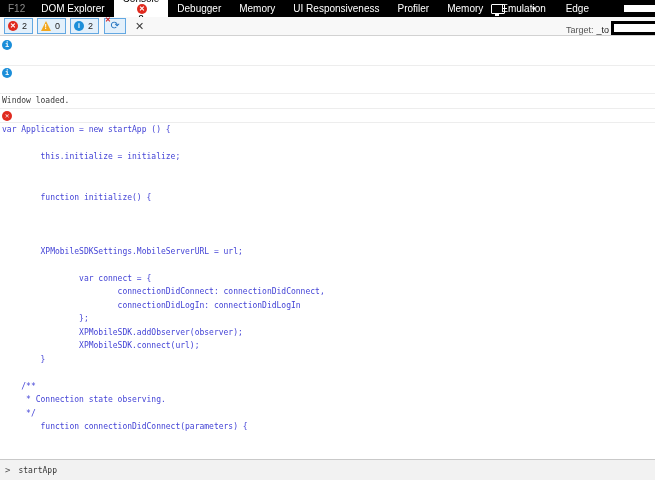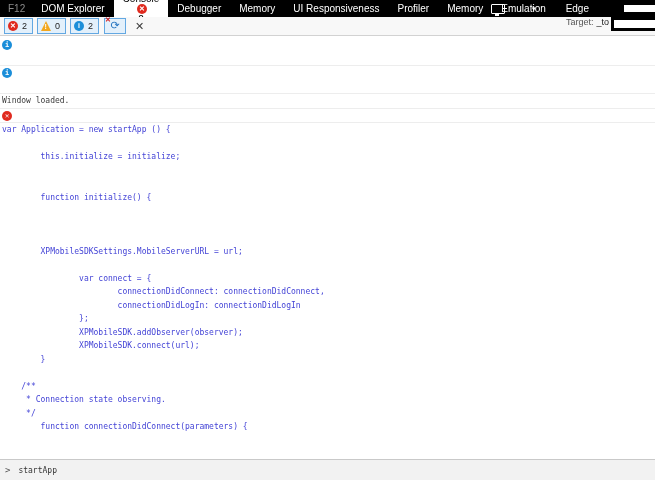--- a/index.html
+++ b/index.html
@@ -32,21 +32,21 @@
   .ico-info{background:#1b8ed9;}
   .tri{position:relative;width:0;height:0;border-left:5px solid transparent;border-right:5px solid transparent;
        border-bottom:10px solid #f2a71f;}
   .tri:after{content:"!";position:absolute;left:-1.5px;top:2px;color:#fff;font-size:7px;font-weight:bold;}
   .nav-btn{position:relative;width:20px;height:14px;border:1px solid #63a8e2;background:#e3f0fb;
            margin-left:5px;text-align:center;}
   .nav-arrow{color:#1d6fbe;font-size:11px;line-height:13px;}
   .nav-x{position:absolute;left:0px;top:-3px;color:#d21f1f;font-size:7px;font-weight:bold;}
   .clear-btn{margin-left:9px;color:#3c3c3c;font-size:11px;background:none;border:none;
              font-family:"Liberation Sans",sans-serif;line-height:14px;padding:0;}
-  .target-wrap{position:absolute;right:0;top:0;height:18px;display:flex;align-items:flex-start;}
+  .target-wrap{position:absolute;right:0;top:0;height:18px;display:flex;align-items:flex-end;}
   .target-label{color:#555;margin-right:3px;}
   .target-value{color:#222;}
   .redact-target{width:46px;height:8px;margin-left:2px;margin-right:-8px;}
 
   
   .console{position:absolute;top:36px;left:0;right:0;bottom:20px;background:#fff;overflow:hidden;
            font-family:"DejaVu Sans Mono","Liberation Mono",monospace;font-size:8px;padding-top:2px;}
   .entry{border-bottom:1px solid #ededed;}
   .entry.no-border{border-bottom:none;}
   .cline{position:relative;height:13.5px;line-height:13.5px;white-space:pre;overflow:hidden;padding-left:2px;}

